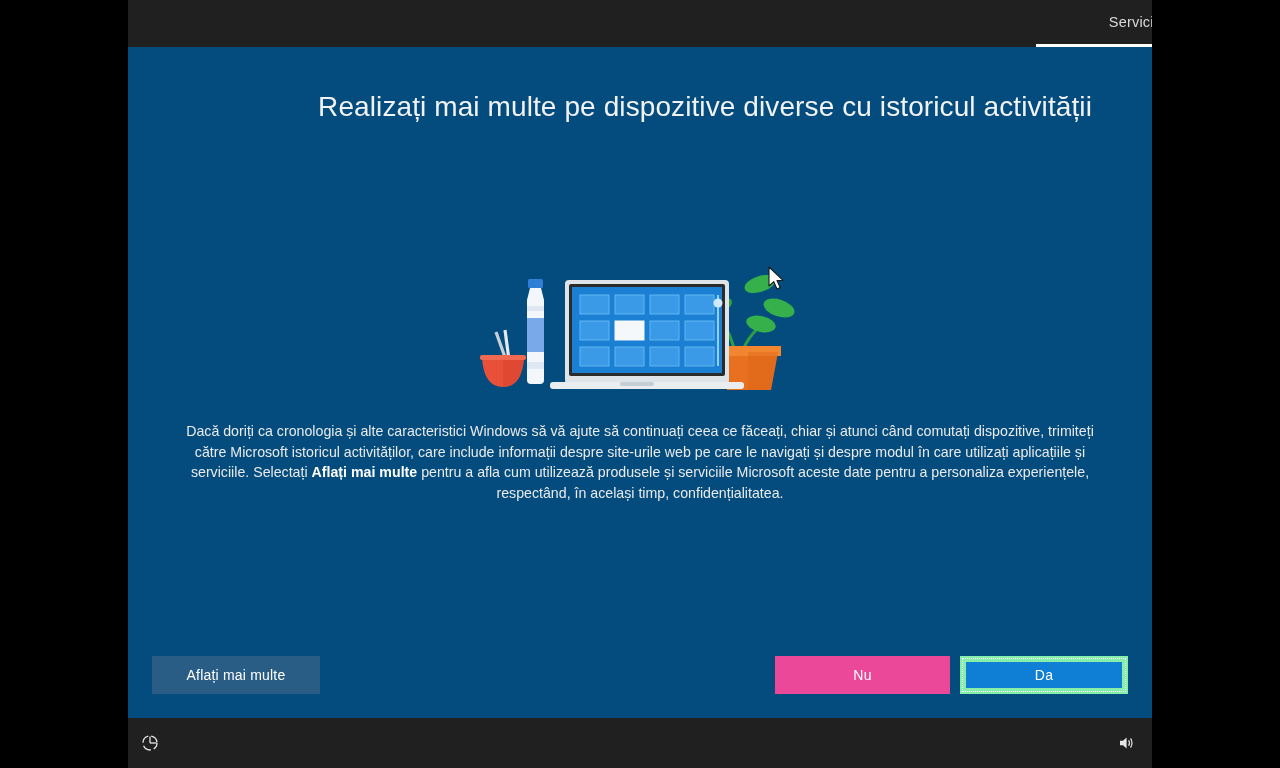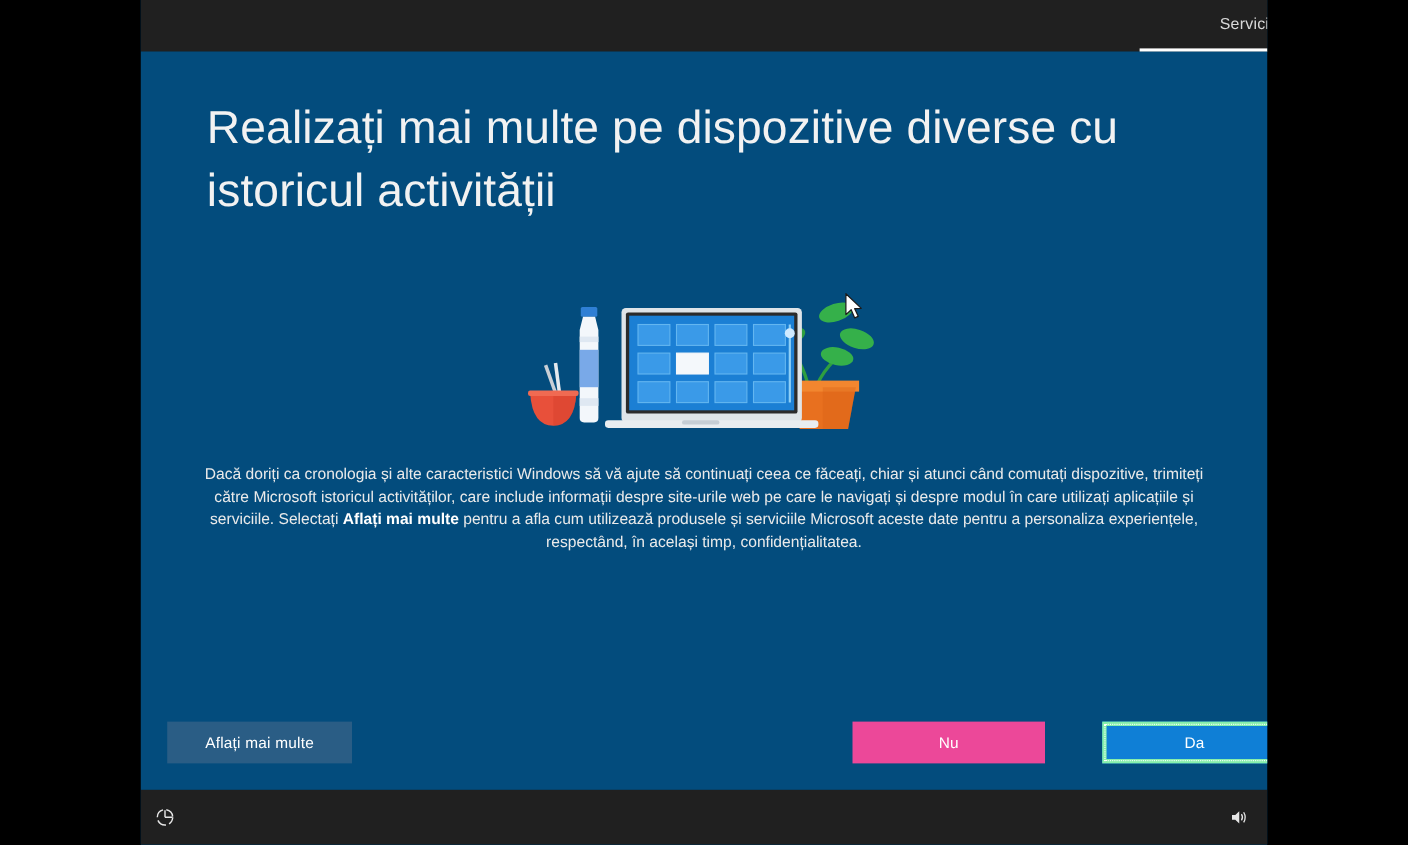--- a/index.html
+++ b/index.html
@@ -65,23 +65,23 @@
     width: 1024px;
     height: 671px;
     background: #034c7d;
   }
 
   #page-title {
     position: absolute;
     left: 60px;
     top: 12px;
     width: 904px;
-    text-align: left;
+    text-align: right;
     color: #f2f2f2;
-    font-size: 42px;
+    font-size: 28px;
     font-weight: 300;
     line-height: 57px;
     letter-spacing: .1px;
   }
 
   
   #illustration {
     position: absolute;
     left: 352px;
     top: 215px;
@@ -130,22 +130,21 @@
     background: #ec4899;
   }
   #btn-yes {
     left: 832px;
     top: 609px;
     width: 168px;
     height: 38px;
     background: #0f7fd6;
     outline: 1px dotted #ffffff;
     outline-offset: -3px;
-    border: 4px solid #86efac;
-    margin-left: 42px;
+    border: 6px solid #86efac;
   }
 
   
   #taskbar {
     position: absolute;
     left: 0;
     top: 718px;
     width: 1024px;
     height: 50px;
     background: #202020;

